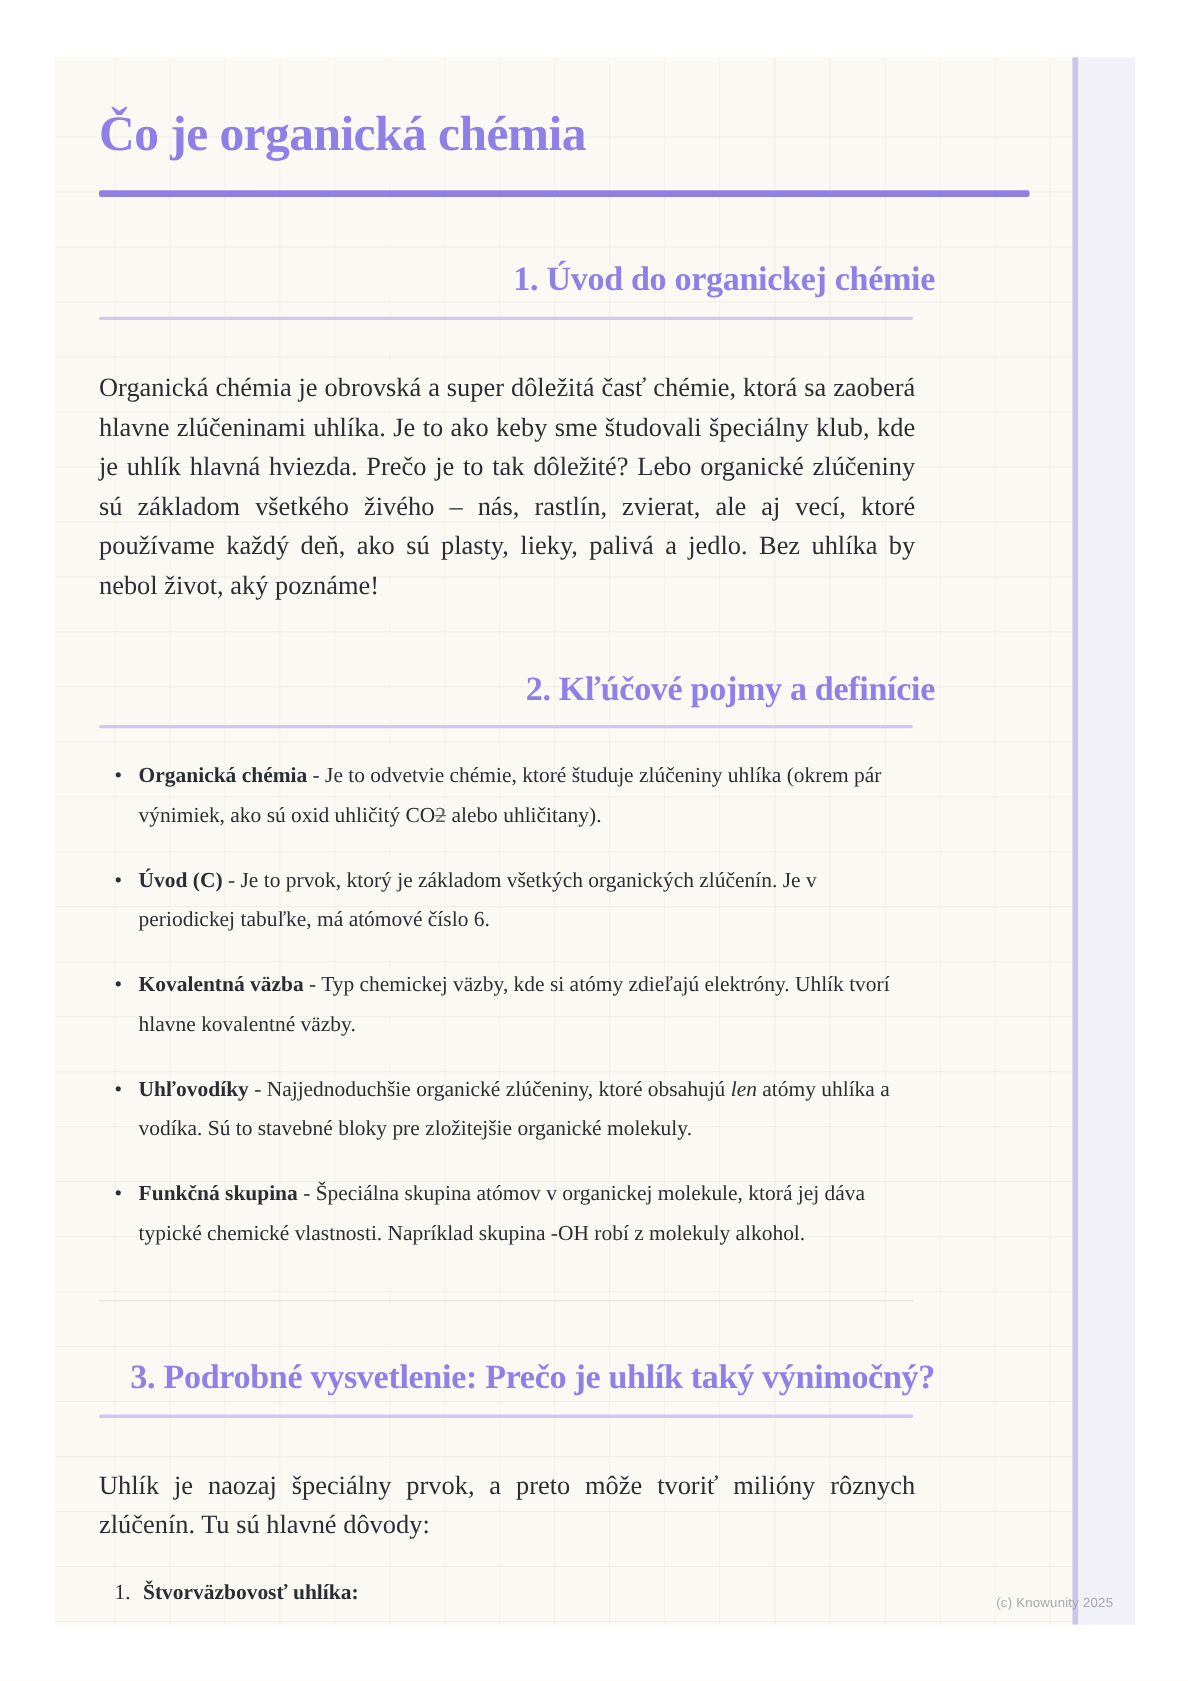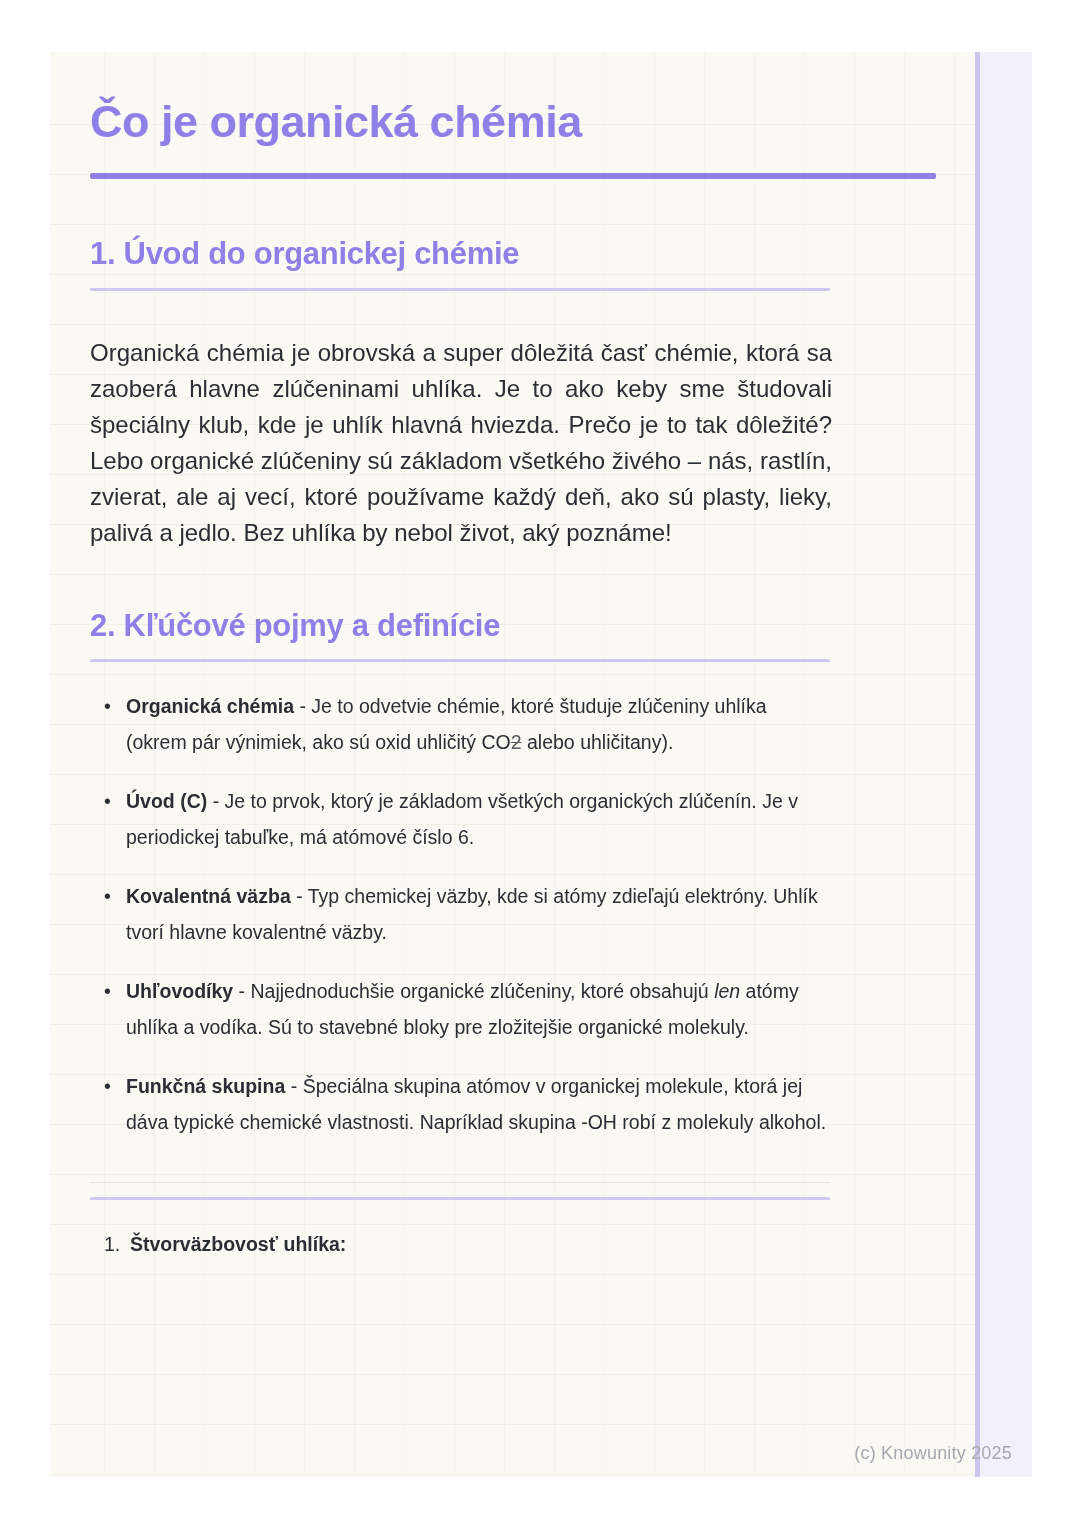--- a/index.html
+++ b/index.html
@@ -16,33 +16,33 @@
       repeating-linear-gradient(90deg, transparent 0 49px, rgba(150,138,110,0.06) 49px 50px);
     background-position:0 23px, 5px 0;
     overflow:hidden;
   }
   .side-strip{
     position:absolute;top:0;right:0;bottom:0;width:52px;
     background:var(--strip-bg,#f2f0f8);
     border-left:5px solid var(--strip-line,#ccc5ee);
     z-index:1;
   }
-  .content{position:absolute;left:40px;top:0;width:846px;z-index:2;}
+  .content{position:absolute;left:40px;top:0;width:846px;z-index:2;font-family:Liberation Serif, serif;}
   h1{
     margin:44px 0 0 0;font-size:45px;line-height:1.15;font-weight:800;
     letter-spacing:-0.5px;color:var(--accent,#8f80e8);
   }
   .title-rule{
     margin-top:25px;height:6px;width:846px;border-radius:2px;
     background:var(--title-rule,#9080e2);
   }
   section{display:block;}
   h2{
     margin:56px 0 0 0;font-size:31px;line-height:1.25;font-weight:700;
-    letter-spacing:-0.3px;color:var(--accent,#8f80e8);max-width:760px;
+    letter-spacing:-0.3px;color:var(--accent,#8f80e8);max-width:760px;text-align:right;
   }
   .h2-rule{
     margin-top:14px;height:3px;width:740px;border-radius:2px;
     background:var(--heading-rule,#cfc8f0);
   }
   p.body{
     margin:44px 0 0 0;width:742px;font-size:24px;line-height:36px;
     color:var(--text,#2a2d33);
   }
   p.just{text-align:justify;}
@@ -55,21 +55,21 @@
   .sb{font-weight:700;}
   .si{font-style:italic;}
   .ss{text-decoration:line-through;color:#55585e;}
   hr.divider{
     margin:42px 0 0 0;width:740px;border:none;height:0;
     border-top:1px solid var(--divider,#e4e2db);
   }
   hr.divider + section h2{margin-top:50px;}
   .footer{
     position:absolute;right:20px;bottom:13px;z-index:3;
-    font-size:18px;color:var(--muted,#a5a8af);letter-spacing:0.2px;
+    font-size:12px;color:var(--muted,#a5a8af);letter-spacing:0.2px;
   }
 </style>
 </head>
 <body>
 
 <div class="page-card">
   <div class="side-strip"></div>
 
   <div class="content">
     <h1>Čo je organická chémia</h1>
@@ -104,21 +104,23 @@
           <li class="li">
             <span class="mk">•</span>
             <span class="li-body"><span class="sb">Funkčná skupina</span><span> - Špeciálna skupina atómov v organickej molekule, ktorá jej dáva typické chemické vlastnosti. Napríklad skupina -OH robí z molekuly alkohol.</span></span>
           </li>
         </ul>
     </section>
 
     <hr class="divider">
 
     <section>
+      <h2>3. Podrobné vysvetlenie: Prečo je uhlík taký výnimočný?</h2>
       <div class="h2-rule"></div>
+      <p class="body just">Uhlík je naozaj špeciálny prvok, a preto môže tvoriť milióny rôznych zlúčenín. Tu sú hlavné dôvody:</p>
       <ol class="numbered">
           <li class="li">
             <span class="mk">1.</span>
             <span class="li-body"><span class="sb">Štvorväzbovosť uhlíka:</span></span>
           </li>
         </ol>
     </section>
   </div>
 
   <div class="footer">(c) Knowunity 2025</div>

